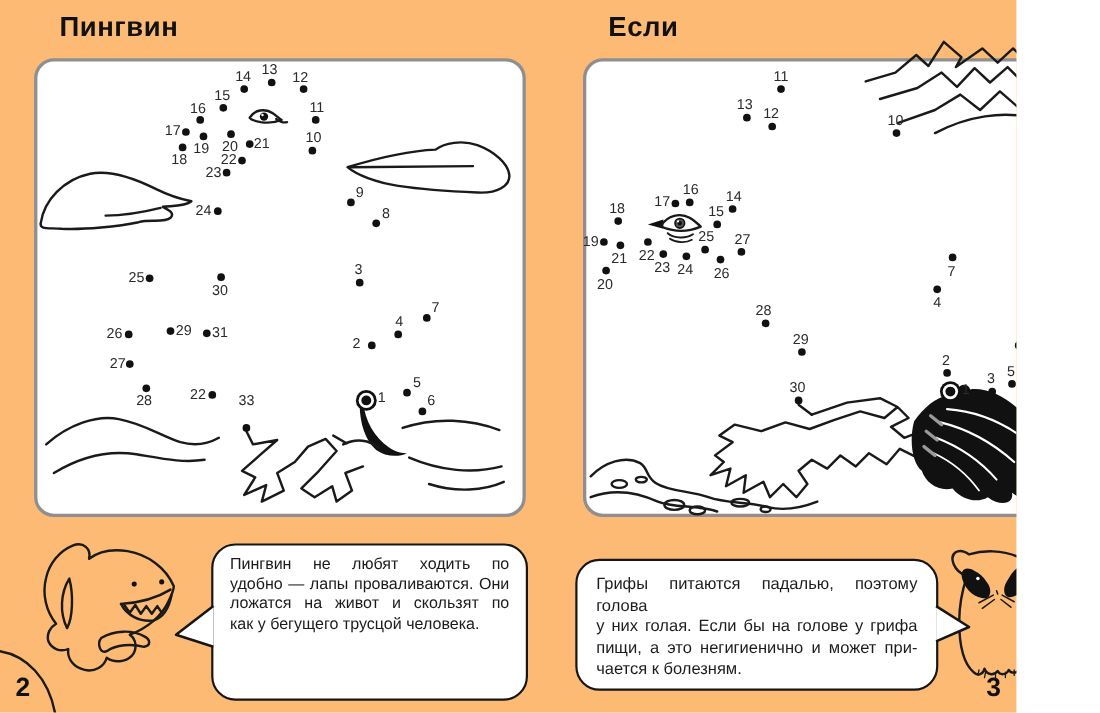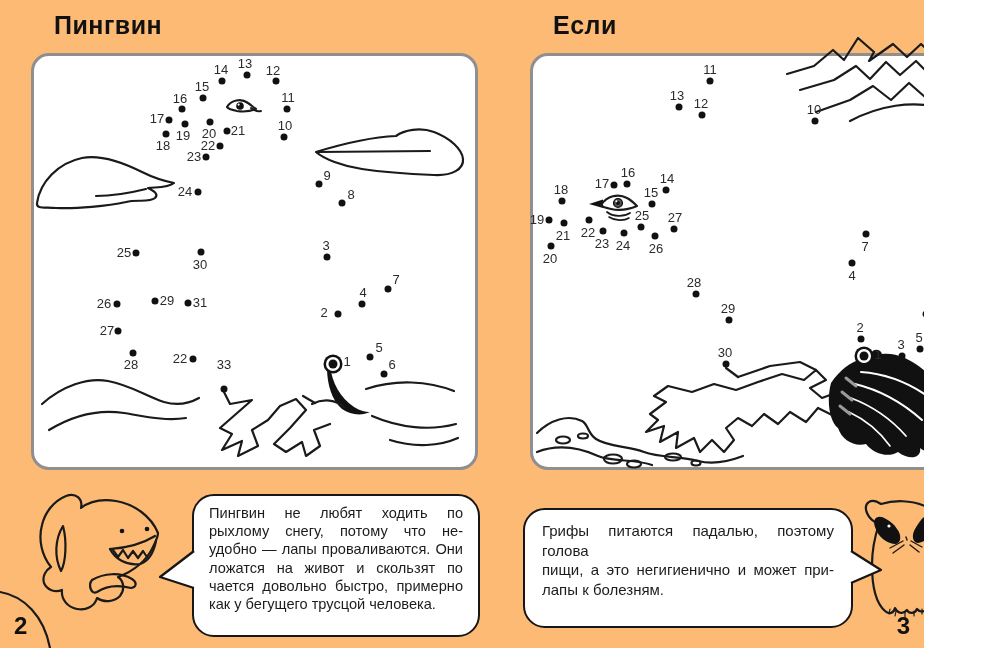--- a/index.html
+++ b/index.html
@@ -153,30 +153,29 @@
         </g>
       </g>
 
       <path d="M0,592 C24,596 44,616 50,648"></path>
       <path d="M1000,588 C972,592 950,614 944,648"></path>
     </g>
   </svg>
 
   <div class="bubble" id="bubble-left">
       <div class="bubble-line">Пингвин не любят ходить по</div>
-      <div class="bubble-line">рыхлому снегу, потому что не-</div>
       <div class="bubble-line">удобно — лапы проваливаются. Они</div>
       <div class="bubble-line">ложатся на живот и скользят по</div>
-      <div class="bubble-line">чается довольно быстро, примерно</div>
       <div class="bubble-line">как у бегущего трусцой человека.</div>
     </div>
   <div class="bubble" id="bubble-right">
       <div class="bubble-line">Грифы питаются падалью, поэтому голова</div>
+      <div class="bubble-line">у них голая. Если бы на голове у грифа</div>
       <div class="bubble-line">пищи, а это негигиенично и может при-</div>
-      <div class="bubble-line">лапы к болезням.</div>
+      <div class="bubble-line">чается к болезням.</div>
     </div>
 
   <svg id="tails" class="layer" viewBox="0 0 1000 648">
     <path d="M194,551 L160,577 L194,588" fill="#fff" stroke="#161616" stroke-width="2.3" stroke-linejoin="round"></path>
     <path d="M851,551 L881,570 L851,583" fill="#fff" stroke="#161616" stroke-width="2.3" stroke-linejoin="round"></path>
   </svg>
 
   <div class="dots">
       <span class="dot start" style="left: 333px; top: 364px;"></span>
       <span class="dot-num" style="left: 347px; top: 361px;">1</span>

